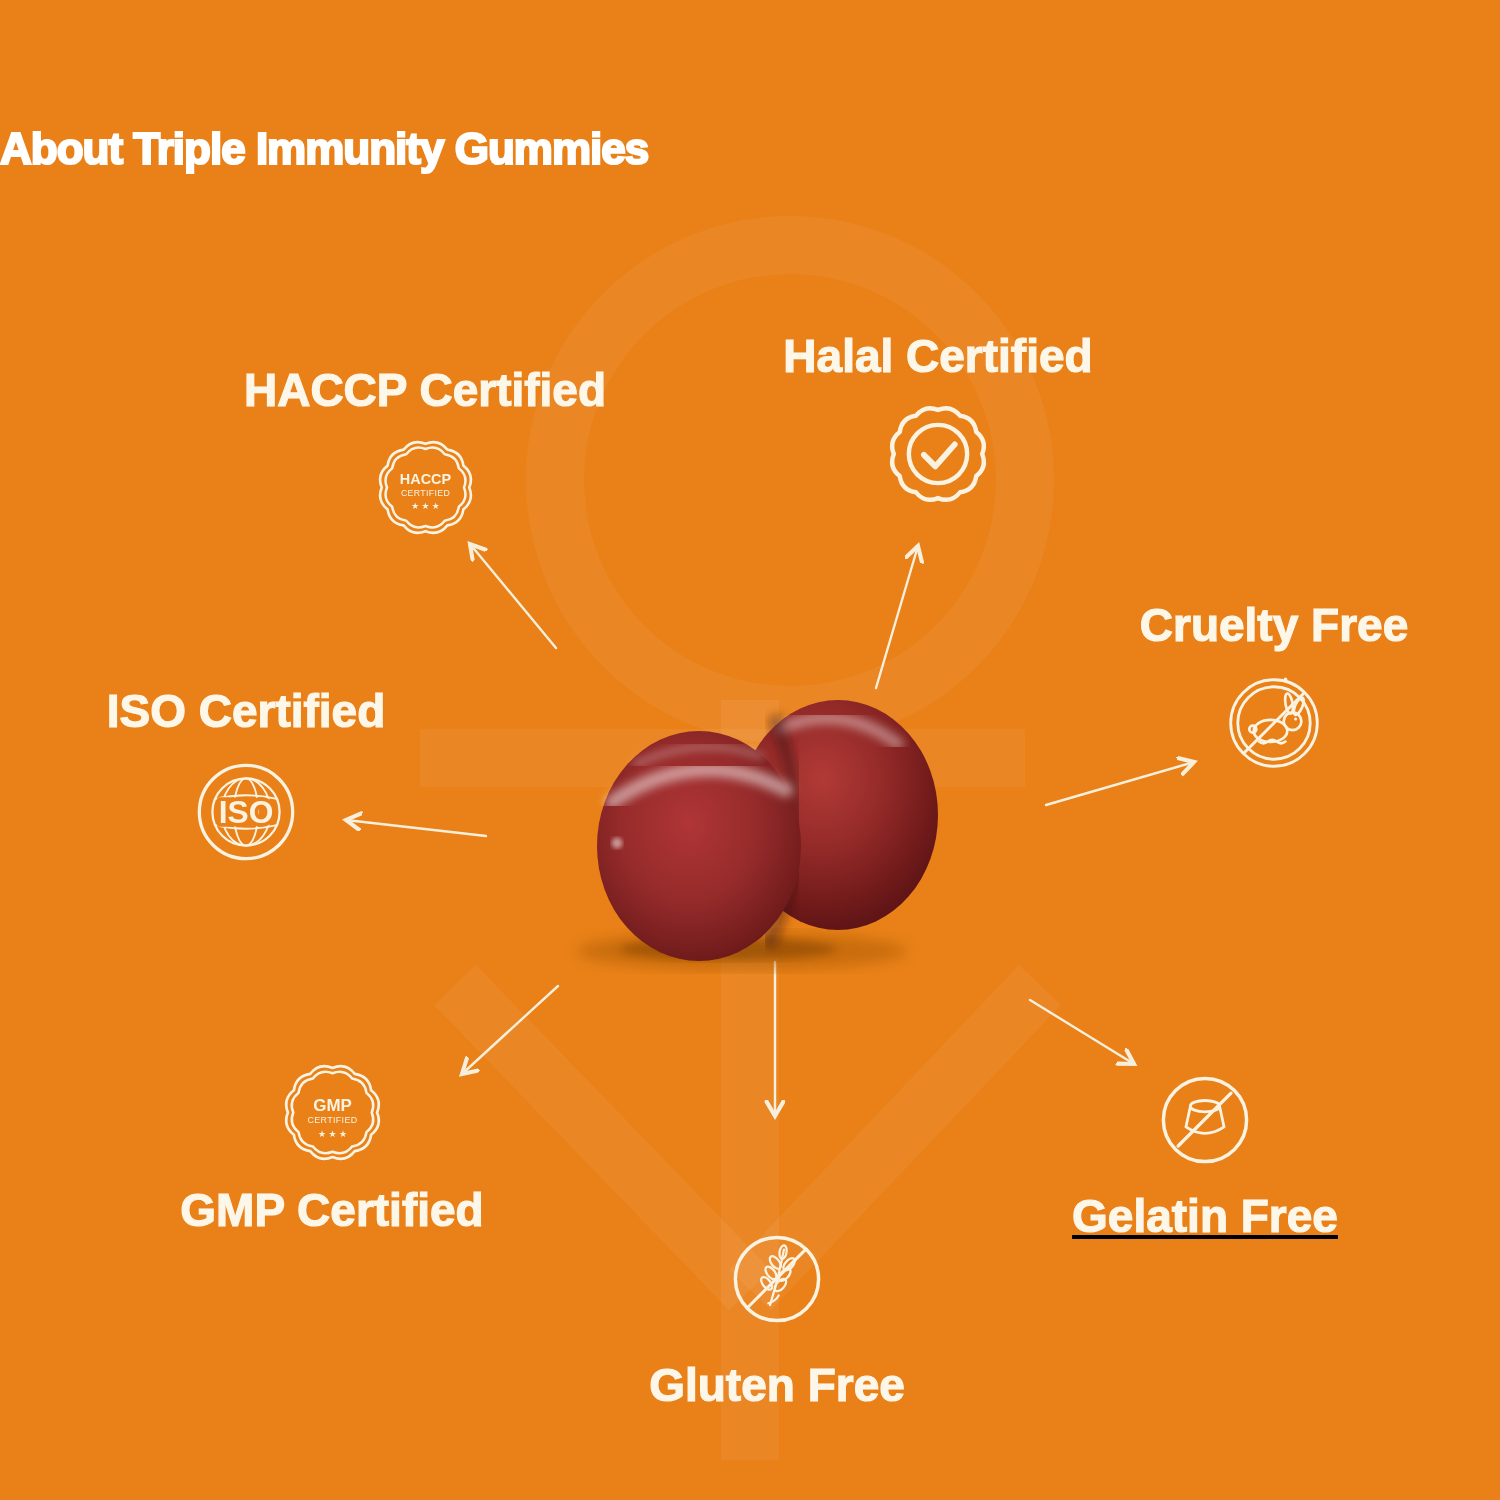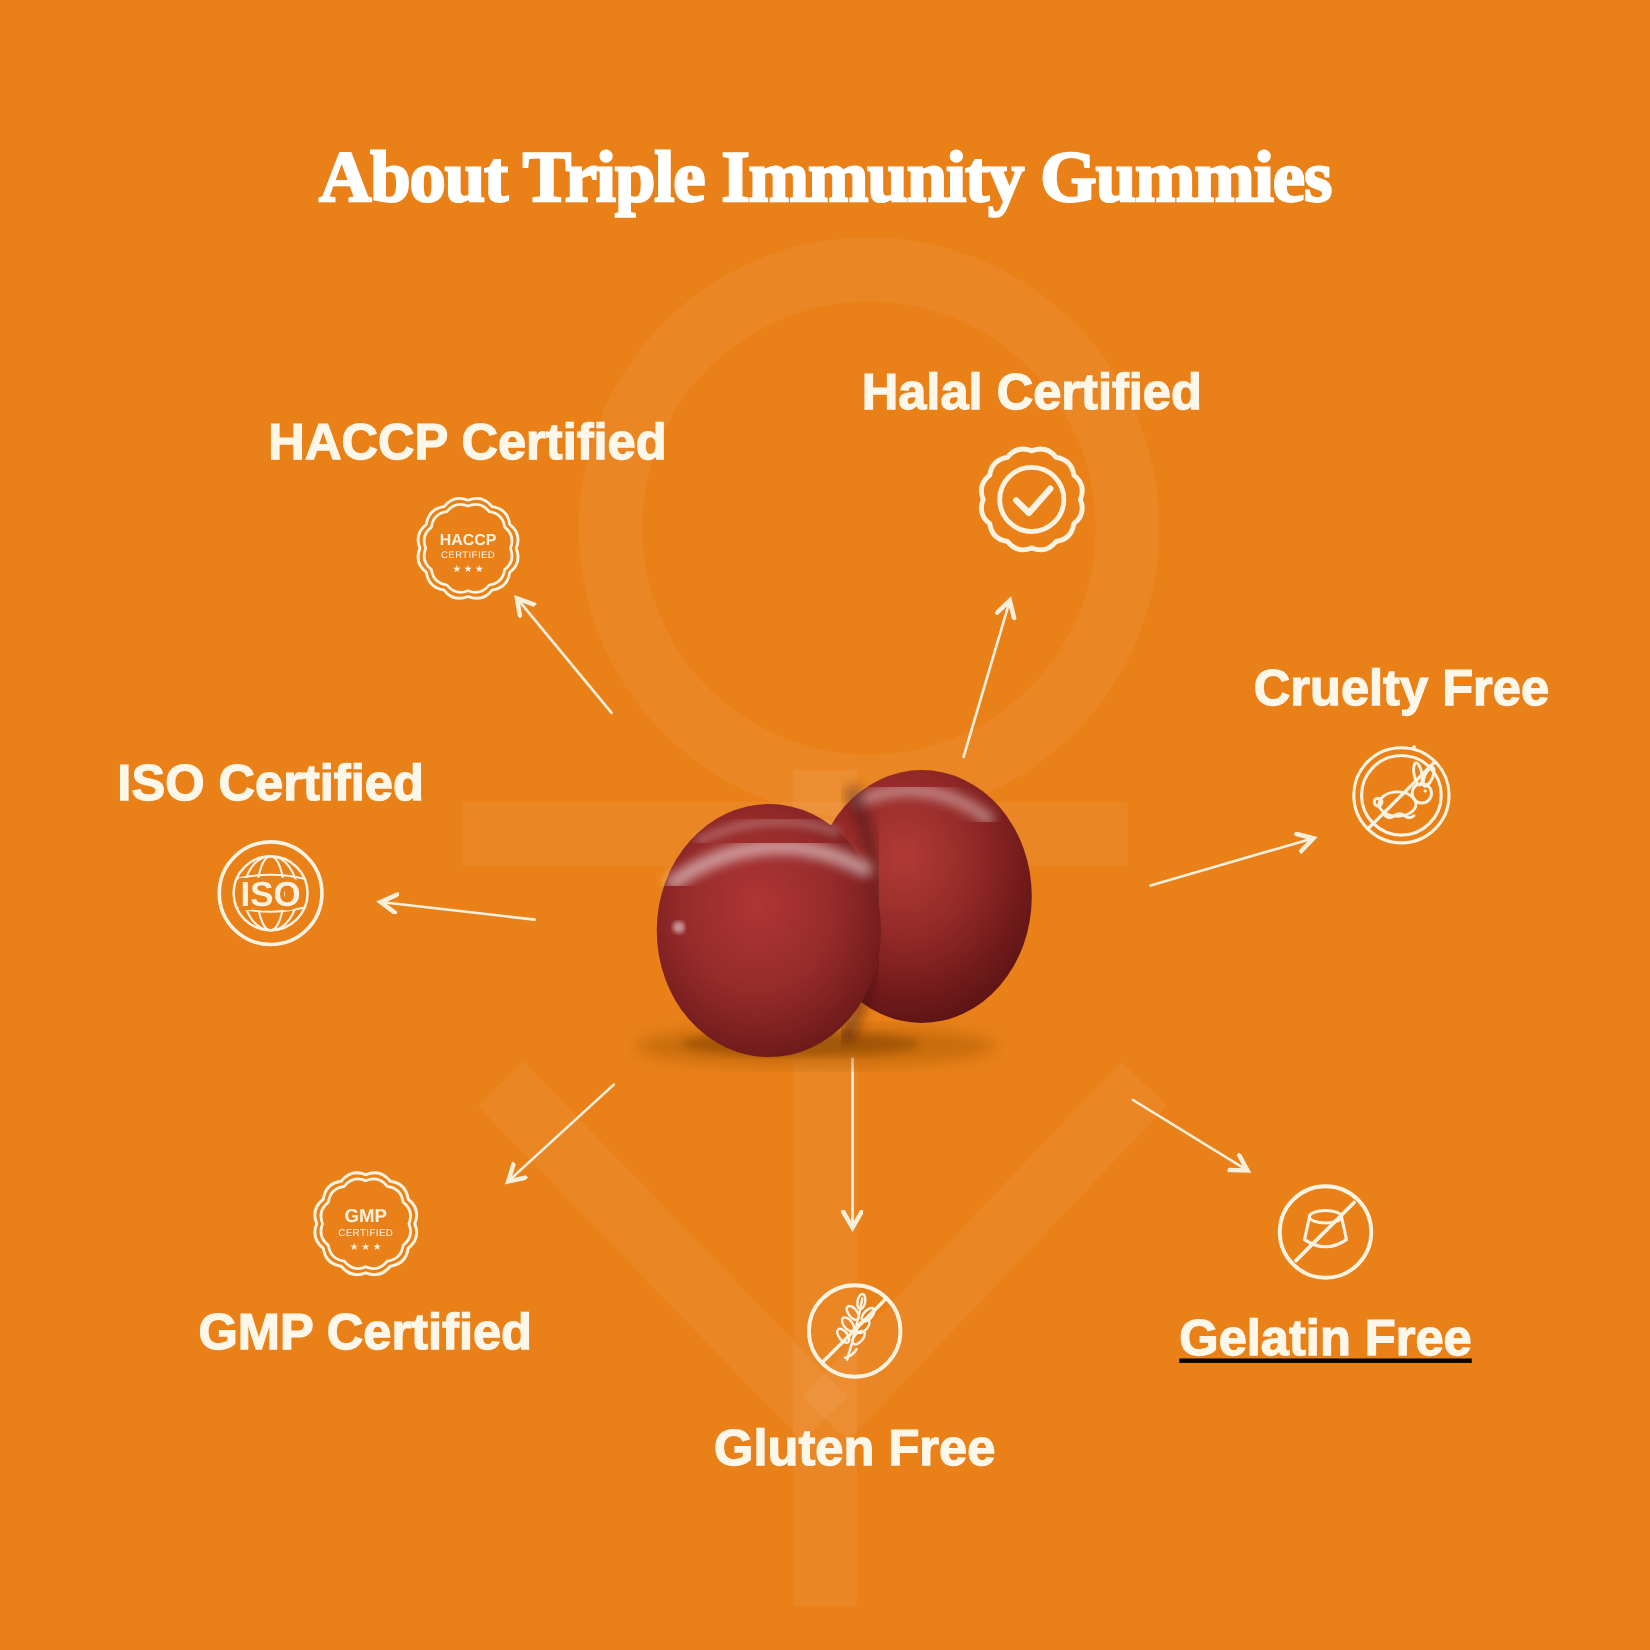--- a/index.html
+++ b/index.html
@@ -3,38 +3,38 @@
 <meta charset="utf-8">
 <style>
   html,body{margin:0;padding:0;background:#333;}
   #page{
     position:relative;width:1500px;height:1500px;overflow:hidden;
     background:#E98118;
     font-family:"Liberation Sans","DejaVu Sans",sans-serif;
   }
   .layer{position:absolute;left:0;top:0;width:1500px;height:1500px;pointer-events:none;}
   #title{
-    position:absolute;left:0;top:124px;width:1500px;text-align:center;
-    font-size:66px;font-weight:700;color:#FFFFFF;letter-spacing:-1px;
-    -webkit-text-stroke:2.2px #FFFFFF;z-index:5;font-family:Liberation Serif, serif;
+    position:absolute;left:0;top:124px;width:1500px;
+    font-size:44px;font-weight:700;color:#FFFFFF;letter-spacing:-1px;
+    -webkit-text-stroke:2.2px #FFFFFF;z-index:5;
   }
   .feature{
     position:absolute;width:420px;display:flex;flex-direction:column;
     align-items:center;gap:18px;z-index:5;
   }
   .feature .label{
     font-size:46px;font-weight:700;color:#FDF7EA;line-height:1.15;
     white-space:nowrap;-webkit-text-stroke:1.2px #FDF7EA;text-align:center;
   }
-  .f-haccp  {left:215px; top:364px;margin-top:11px;}
+  .f-haccp  {left:215px; top:364px;}
   .f-halal  {left:728px; top:330px;}
   .f-cruelty{left:1064px;top:599px;}
   .f-iso    {left:36px;  top:685px;}
   .f-gmp    {left:122px; top:1059px;}
-  .f-gluten {left:567px; top:1158px;gap:28px;}
+  .f-gluten {left:567px; top:1227px;gap:28px;}
   .f-gelatin{left:995px; top:1068px;text-decoration:underline;}
   svg text{font-family:"Liberation Sans","DejaVu Sans",sans-serif;}
   #defs-svg{position:absolute;width:0;height:0;}
 </style>
 </head>
 <body>
 
 <svg id="defs-svg" aria-hidden="true">
   <defs>
     <path id="scallop" fill="none" d="M110,60 Q116,75 103.3,85 Q101,101 85,103.3 Q75,116 60,110 Q45,116 35,103.3

